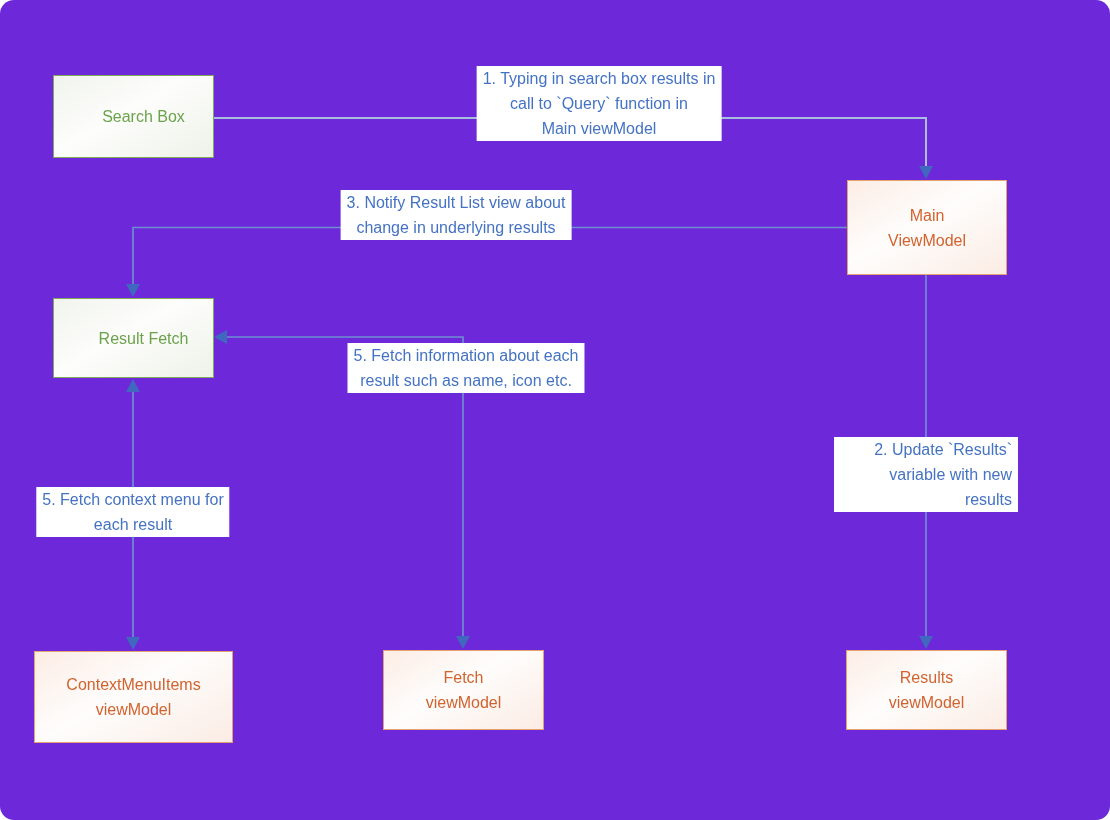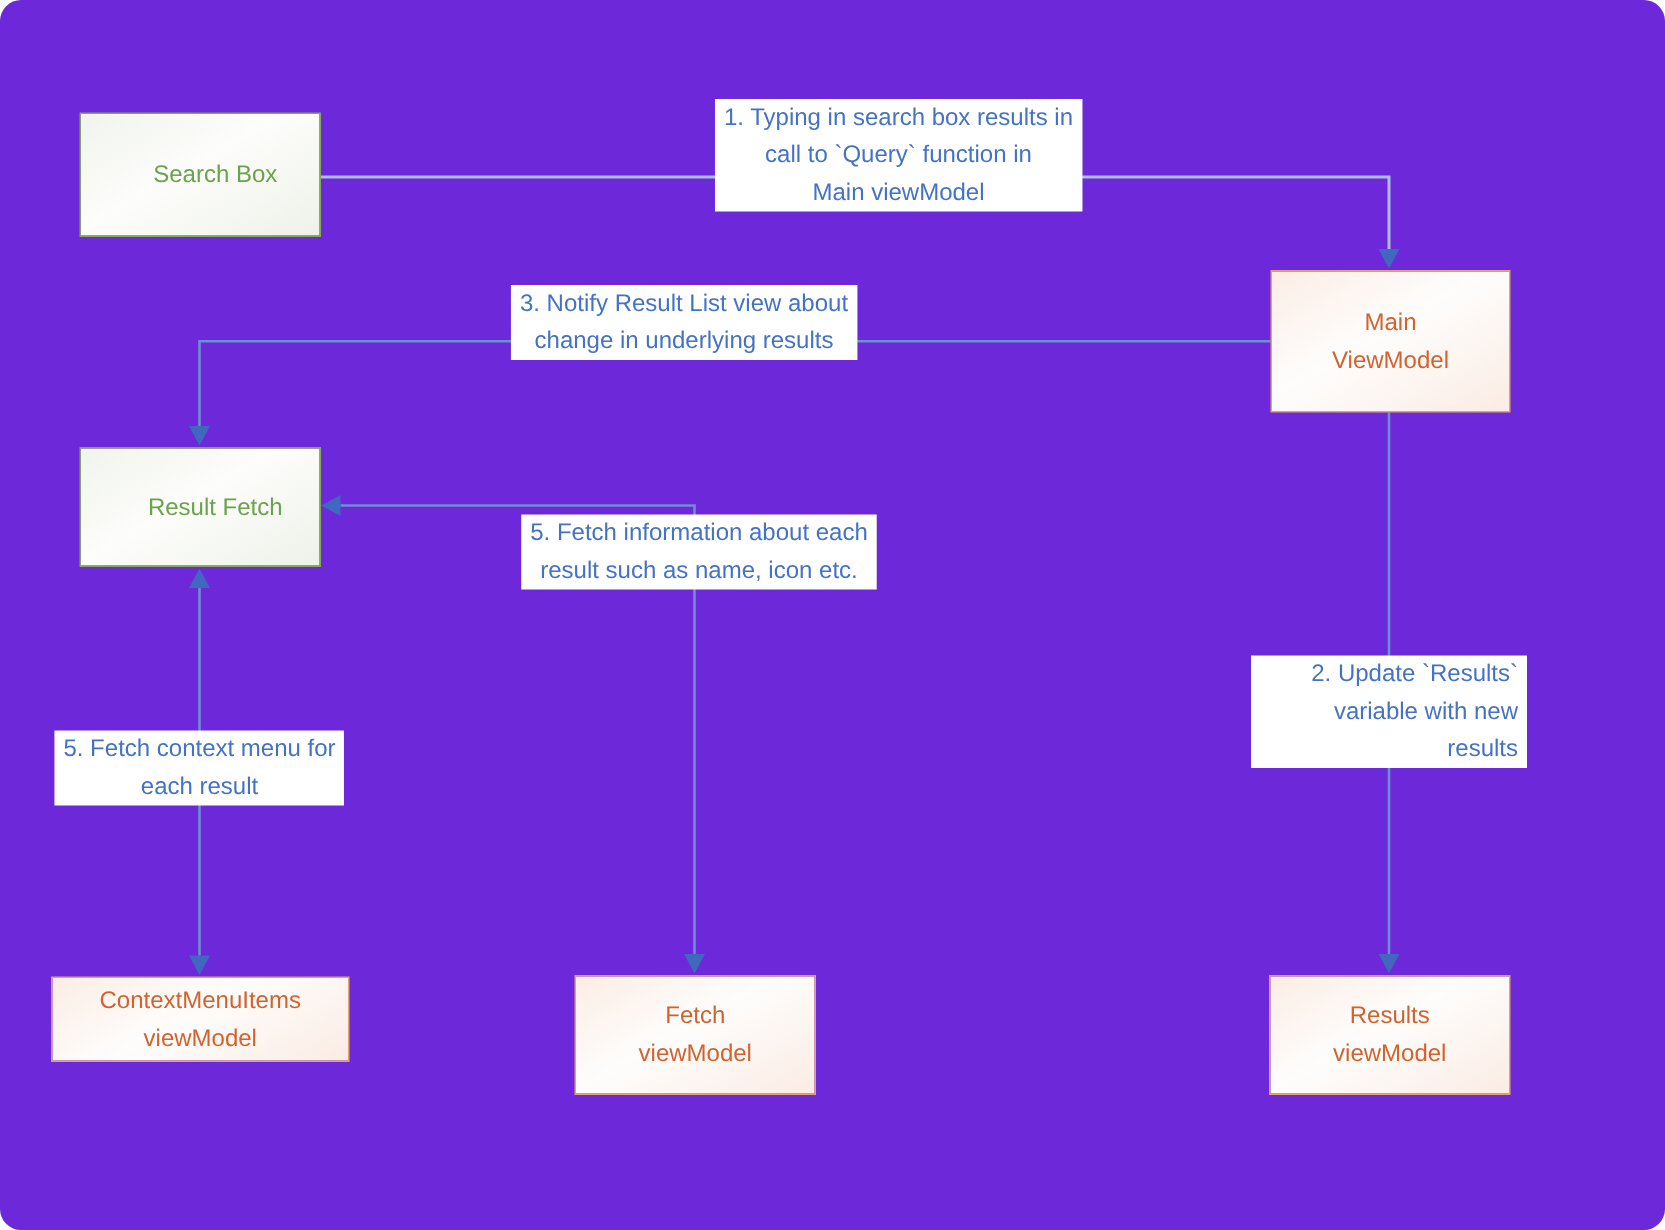--- a/index.html
+++ b/index.html
@@ -42,21 +42,21 @@
     line-height: 25px;
     text-align: center;
     white-space: pre-line;
     background: #ffffff;
     padding: 0 6px;
   }
   
   #box-search-box            { left: 53px;  top: 75px;  width: 161px; height: 83px; }
   #box-main-viewmodel        { left: 847px; top: 180px; width: 160px; height: 95px; }
   #box-result-list           { left: 53px;  top: 298px; width: 161px; height: 80px; }
-  #box-contextmenuitems-vm   { left: 34px;  top: 651px; width: 199px; height: 57px; }
+  #box-contextmenuitems-vm   { left: 34px;  top: 651px; width: 199px; height: 92px; }
   #box-result-vm             { left: 383px; top: 650px; width: 161px; height: 80px; }
   #box-results-vm            { left: 846px; top: 650px; width: 161px; height: 80px; }
   
   #note-step1 { left: 599px; top: 66px;  }
   #note-step3 { left: 456px; top: 190px; }
   #note-step4 { left: 466px; top: 343px; }
   #note-step5 { left: 133px; top: 460px; margin-top: 27px; }
   #note-step2 { left: 926px; top: 437px; text-align: right; }
 </style>
 </head>

